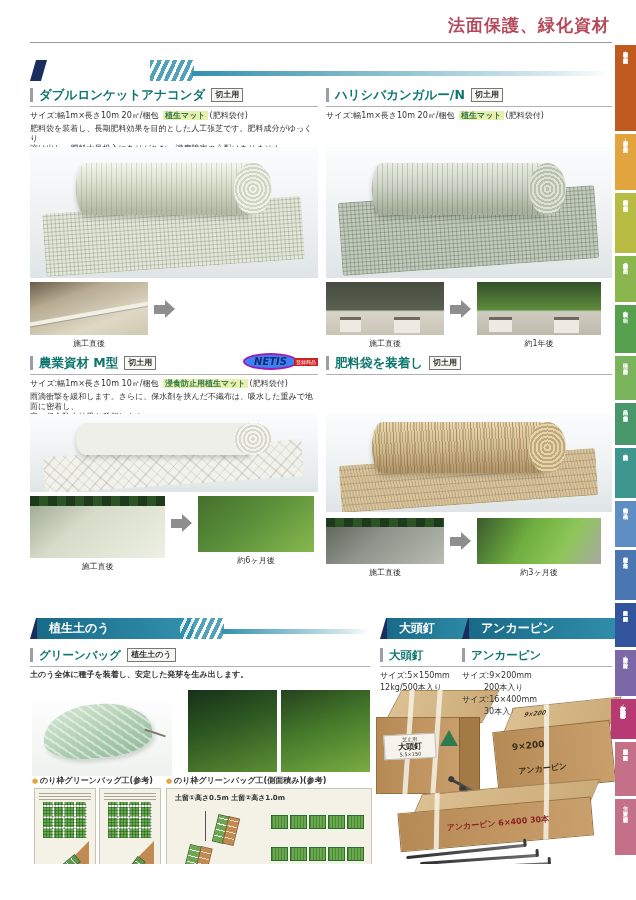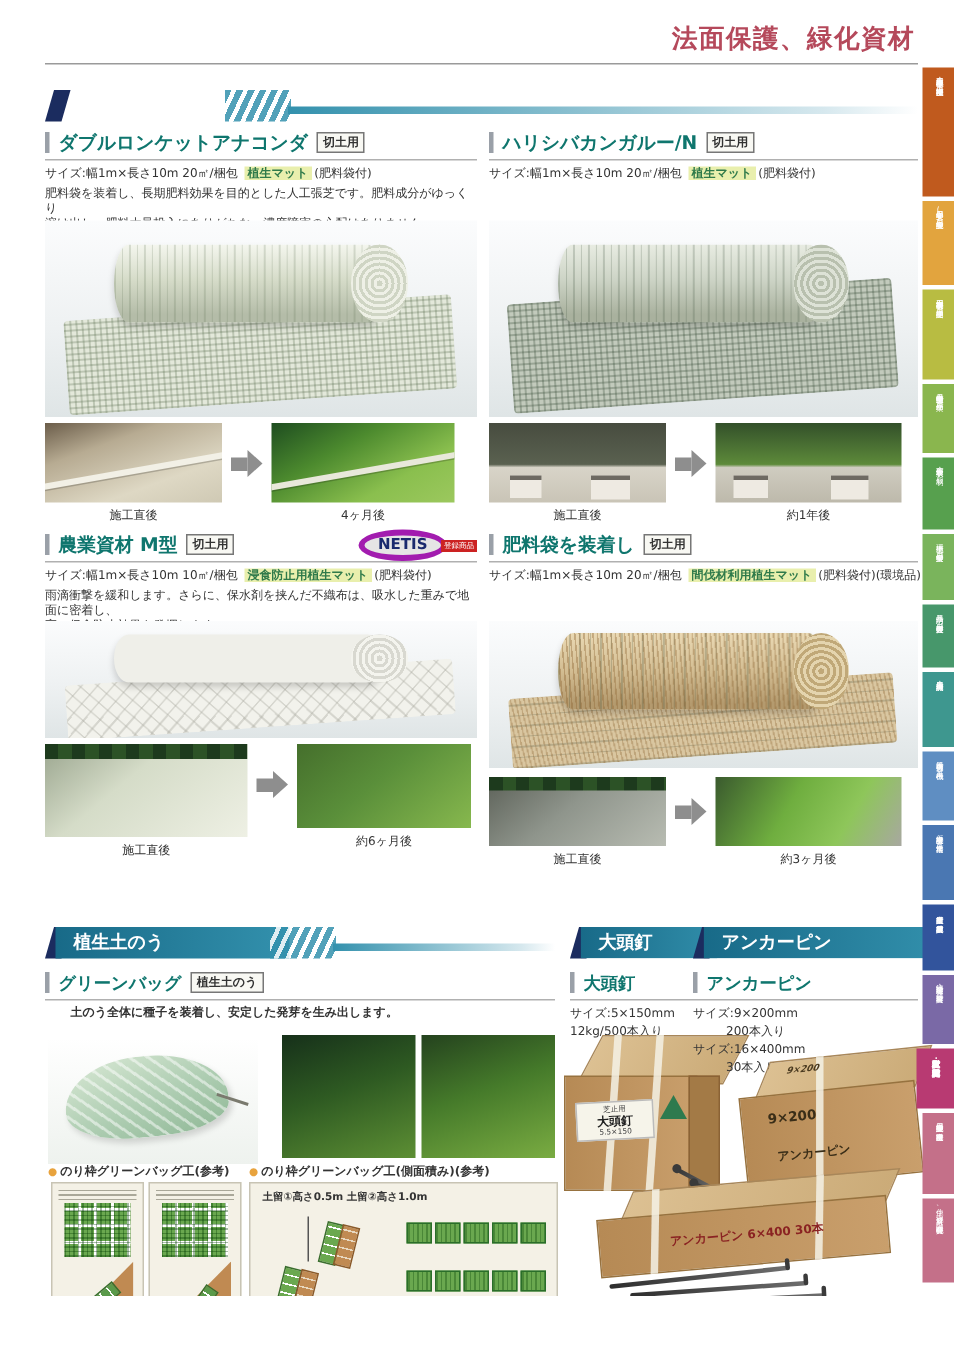--- a/index.html
+++ b/index.html
@@ -26,21 +26,21 @@
   .ptitle{font-size:12.5px;font-weight:bold;color:#0f766e;white-space:nowrap;}
   .ptitle.sm{font-size:11.5px;}
   .badge{font-size:8px;border:1px solid #777;padding:0 3px;color:#333;background:#f8f8f3;font-weight:bold;line-height:12px;white-space:nowrap;}
   .rule{height:1px;background:#b0b0b0;margin-top:2px;}
   .sizeline{font-size:8px;color:#333;margin-top:3px;white-space:nowrap;}
   .tag{font-size:8px;background:#e9efad;color:#2f7a4a;font-weight:bold;padding:0 2px;margin:0 2px;}
   .desc{font-size:8px;color:#333;line-height:10px;margin-top:3px;white-space:pre-line;}
 
   
   .netis{position:absolute;right:0;top:-1px;display:flex;align-items:center;}
-  .netis-oval{border:4px solid #a21caf;border-radius:50%;padding:0 9px;color:#1a2a6e;font-weight:bold;font-size:10px;background:#e5e5e5;line-height:13px;}
+  .netis-oval{border:2px solid #a21caf;border-radius:50%;padding:0 9px;color:#1a2a6e;font-weight:bold;font-style:italic;font-size:10px;background:#3b82f6;line-height:13px;}
   .netis-tag{background:#cc2222;color:#fff;font-size:5px;padding:1px 2px;margin-left:-4px;line-height:6px;}
 
   
   .roll-photo{position:absolute;background:linear-gradient(180deg,#fbfcfd 0%,#eef1f2 55%,#dfe5e6 100%);overflow:hidden;}
   .roll-photo .flat{position:absolute;left:5%;right:5%;bottom:8%;height:48%;transform:rotate(-4deg);border-radius:3px;}
   .roll-photo .cyl{position:absolute;left:16%;right:22%;top:12%;height:40%;border-radius:10px/50%;box-shadow:0 3px 5px rgba(0,0,0,.18);}
   .roll-photo .capend{position:absolute;right:16%;top:12%;width:13%;height:40%;border-radius:50%;}
   .mesh-a .flat{background:repeating-linear-gradient(90deg,rgba(90,110,80,.28) 0 1px,transparent 1px 4px),repeating-linear-gradient(0deg,rgba(90,110,80,.28) 0 1px,transparent 1px 4px),#e3e8da;}
   .mesh-a .cyl{background:repeating-linear-gradient(90deg,rgba(90,110,80,.2) 0 1px,transparent 1px 5px),linear-gradient(180deg,#f4f6ee 0%,#d6dcc9 45%,#b4bca8 90%);}
   .mesh-a .capend{background:repeating-radial-gradient(circle at 50% 50%,#cfd5c4 0 2px,#eef0e6 2px 4px);}
@@ -166,26 +166,20 @@
       <div class="figwrap">
         <div class="photo ph-gray" style="width:118px;height:53px;">
             <div class="path-line"></div>
           </div>
         <div class="caption">施工直後</div>
       </div>
       <div class="arrow">
           <div class="bar"></div>
           <div class="tip"></div>
         </div>
-      <div class="figwrap">
-        <div class="photo ph-green" style="width:122px;height:53px;">
-            <div class="path-line" style="background:#e8e8da;"></div>
-          </div>
-        <div class="caption">4ヶ月後</div>
-      </div>
     </div>
   </div>
 
   <div class="block" style="left:326px;top:86px;width:286px;height:266px;">
     <div class="titlebar">
       <div class="gbar"></div>
       <span class="ptitle">ハリシバカンガルー/N</span>
       <span class="badge">切土用</span>
     </div>
     <div class="rule"></div>
@@ -260,24 +254,20 @@
     </div>
   </div>
 
   <div class="block" style="left:326px;top:354px;width:286px;height:230px;">
     <div class="titlebar">
       <div class="gbar"></div>
       <span class="ptitle">肥料袋を装着し</span>
       <span class="badge">切土用</span>
     </div>
     <div class="rule"></div>
-    <div class="sizeline">
-      <span>サイズ:幅1m×長さ10m 20㎡/梱包</span>
-      <span class="tag">間伐材利用植生マット</span><span>(肥料袋付)(環境品)</span>
-    </div>
     <div class="roll-photo wood" style="left:0;top:60px;width:286px;height:98px;">
       <div class="flat"></div>
       <div class="cyl"></div>
       <div class="capend"></div>
     </div>
     <div class="comp" style="top:164px;">
       <div class="figwrap">
         <div class="photo ph-rock" style="width:118px;height:46px;">
             <div class="trees" style="height:20%;"></div>
           </div>
@@ -315,21 +305,21 @@
       </div>
   </div>
 
   <div class="block" style="left:30px;top:646px;width:340px;height:234px;">
     <div class="titlebar">
       <div class="gbar"></div>
       <span class="ptitle sm">グリーンバッグ</span>
       <span class="badge">植生土のう</span>
     </div>
     <div class="rule"></div>
-    <div class="desc" style="font-weight:bold;margin-left:17px;">土のう全体に種子を装着し、安定した発芽を生み出します。</div>
+    <div class="desc" style="font-weight:bold;">土のう全体に種子を装着し、安定した発芽を生み出します。</div>
     <div class="bag-photo" style="left:2px;top:46px;width:140px;height:84px;">
       <div class="bag"></div>
         <div class="bag-tie"></div>
     </div>
     <div class="photo ph-dark1" style="position:absolute;left:158px;top:44px;width:89px;height:82px;"></div>
     <div class="photo ph-dark2" style="position:absolute;left:251px;top:44px;width:89px;height:82px;"></div>
 
     <div class="dlabel" style="left:2px;top:129px;">
       <span class="dot">●</span><span>のり枠グリーンバッグ工(参考)</span>
     </div>

